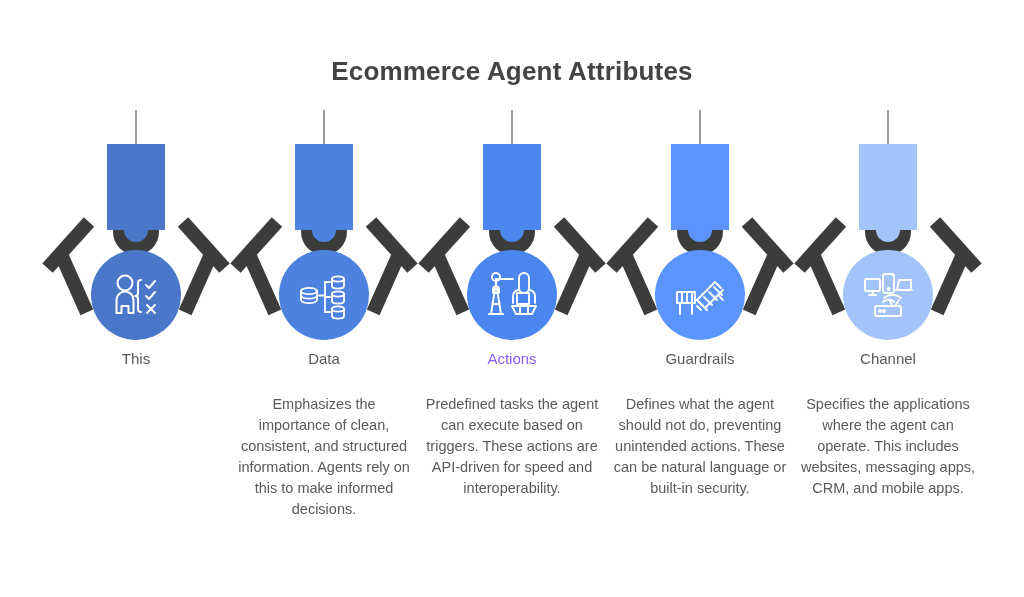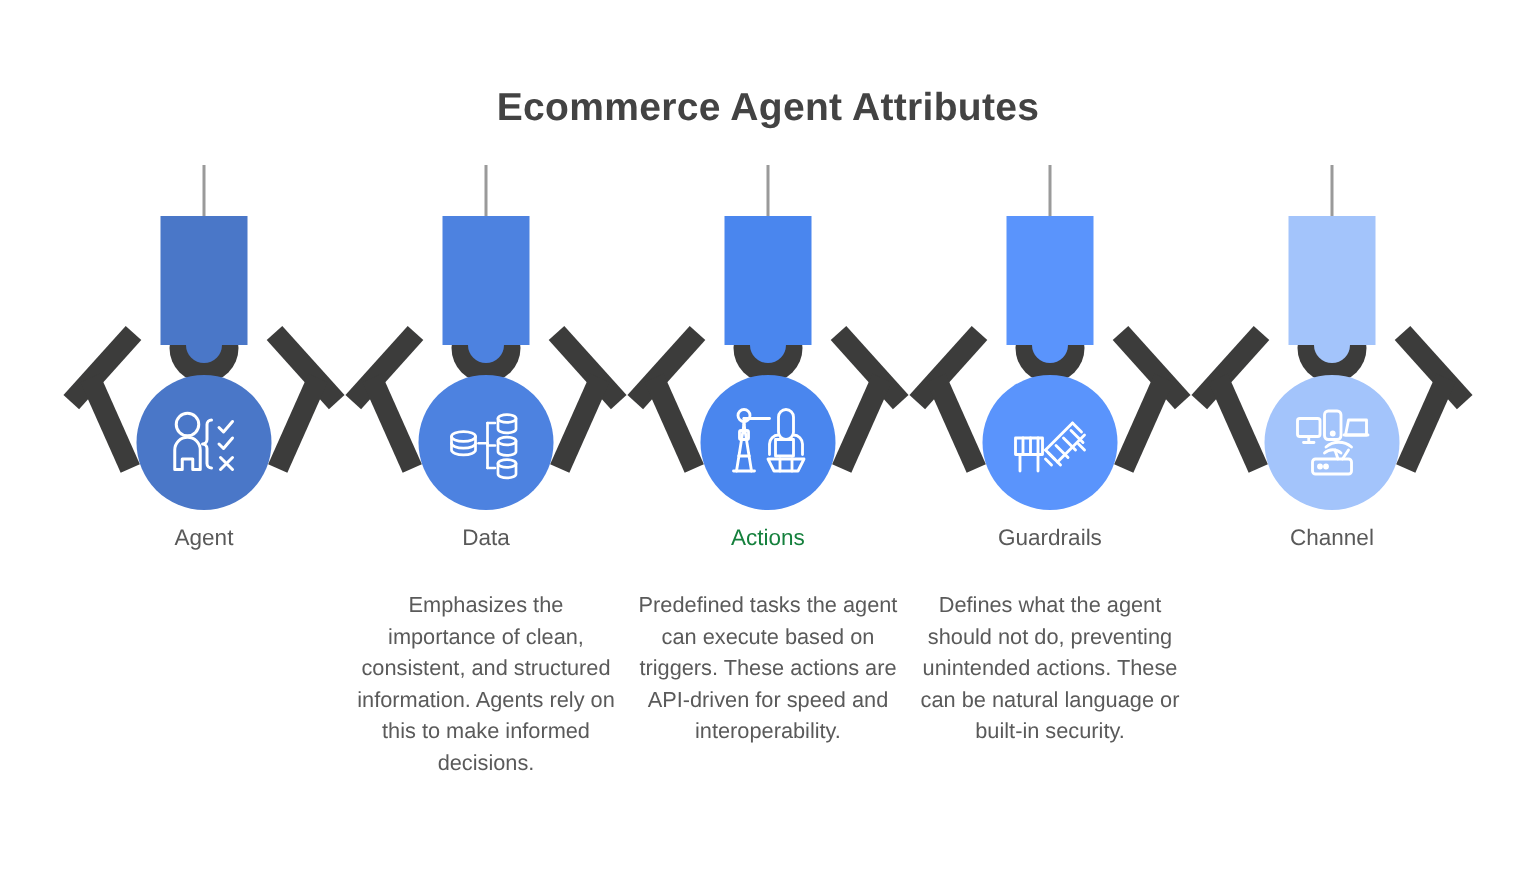--- a/index.html
+++ b/index.html
@@ -188,21 +188,21 @@
               <circle cx="17" cy="16" r="7.5"></circle>
               <path d="M8.5 46 L8.5 33 a8.5 8.5 0 0 1 17 0 L25.5 46 L20.5 46 L20.5 39 L13.5 39 L13.5 46 Z"></path>
               <path d="M33 13 a3 3 0 0 0 -3 3 L30 26 a3 3 0 0 1 -3 3 a3 3 0 0 1 3 3 L30 42 a3 3 0 0 0 3 3"></path>
               <polyline points="38,18 41,21 47,14"></polyline>
               <polyline points="38,29 41,32 47,25"></polyline>
               <path d="M39 38 L47 46 M47 38 L39 46"></path>
             </svg>
           </span>
         </div>
       </div>
-      <div class="label" style="color: rgb(89, 89, 89);">Agent</div>
+      <div class="label" style="color: rgb(89, 89, 89);">This</div>
     </div>
 
     <div class="column">
       <div class="figure">
         <div class="stem" style="background: rgb(154, 154, 154);"></div>
         <div class="arm arm-l-top" style="background: rgb(60, 60, 59);"></div>
         <div class="arm arm-l-bot" style="background: rgb(60, 60, 59);"></div>
         <div class="arm arm-r-top" style="background: rgb(60, 60, 59);"></div>
         <div class="arm arm-r-bot" style="background: rgb(60, 60, 59);"></div>
         <div class="gripper-ring" style="background: rgb(60, 60, 59);"></div>
@@ -255,21 +255,21 @@
               <path d="M36 12 a5 5 0 0 1 10 0 L46 22 a5 5 0 0 1 -10 0 Z"></path>
               <path d="M36 24 a6 6 0 0 0 -6 6 L30 37"></path>
               <path d="M46 24 a6 6 0 0 1 6 6 L52 37"></path>
               <rect x="34" y="27" width="12" height="11"></rect>
               <path d="M29 40 L53 40 L49 48 L33 48 Z"></path>
               <path d="M37 40 L37 48 M45 40 L45 48"></path>
             </svg>
           </span>
         </div>
       </div>
-      <div class="label" style="color: #15803d;">Actions</div>
+      <div class="label" style="color: #8b5cf6;">Actions</div>
       <div class="desc" style="color: rgb(90, 90, 90);">Predefined tasks the agent can execute based on triggers. These actions are API-driven for speed and interoperability.</div>
     </div>
 
     <div class="column">
       <div class="figure">
         <div class="stem" style="background: rgb(154, 154, 154);"></div>
         <div class="arm arm-l-top" style="background: rgb(60, 60, 59);"></div>
         <div class="arm arm-l-bot" style="background: rgb(60, 60, 59);"></div>
         <div class="arm arm-r-top" style="background: rgb(60, 60, 59);"></div>
         <div class="arm arm-r-bot" style="background: rgb(60, 60, 59);"></div>
@@ -319,16 +319,17 @@
               <circle cx="21" cy="45" r="1"></circle>
               <circle cx="25" cy="45" r="1"></circle>
               <path d="M36 40 L40 34 M33 40 L31 34"></path>
               <path d="M24 36 a8 8 0 0 1 11 0"></path>
               <path d="M27 32 a13 13 0 0 1 17 0" transform="translate(-2,0)"></path>
             </svg>
           </span>
         </div>
       </div>
       <div class="label" style="color: rgb(89, 89, 89); text-align: right;">Channel</div>
+      <div class="desc" style="color: rgb(90, 90, 90);">Specifies the applications where the agent can operate. This includes websites, messaging apps, CRM, and mobile apps.</div>
     </div>
 
   </div>
 </div>
 
 </body></html>

